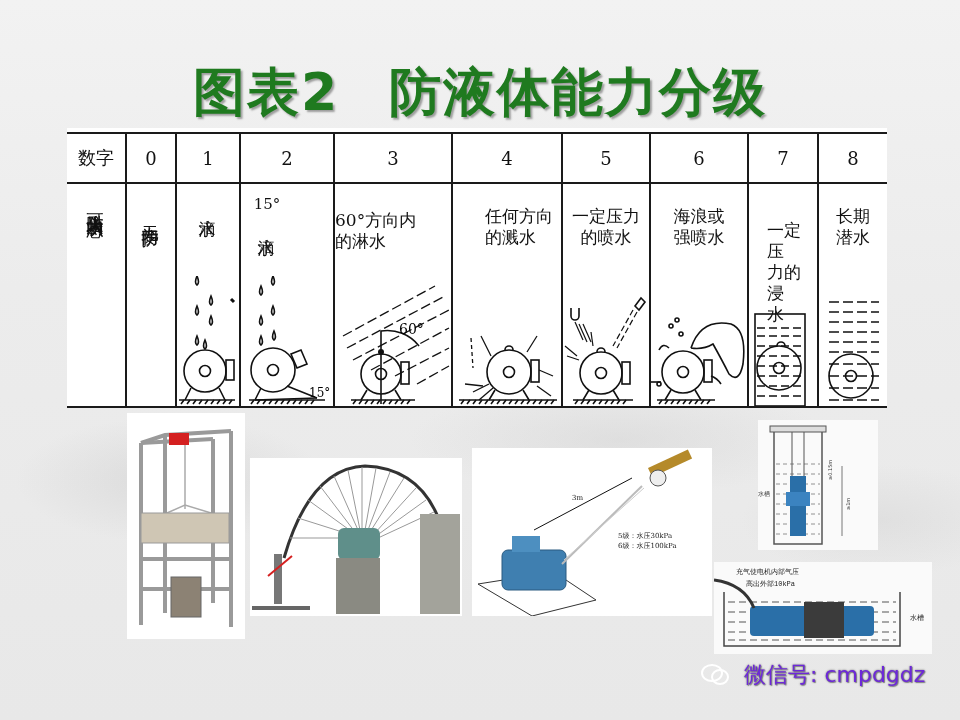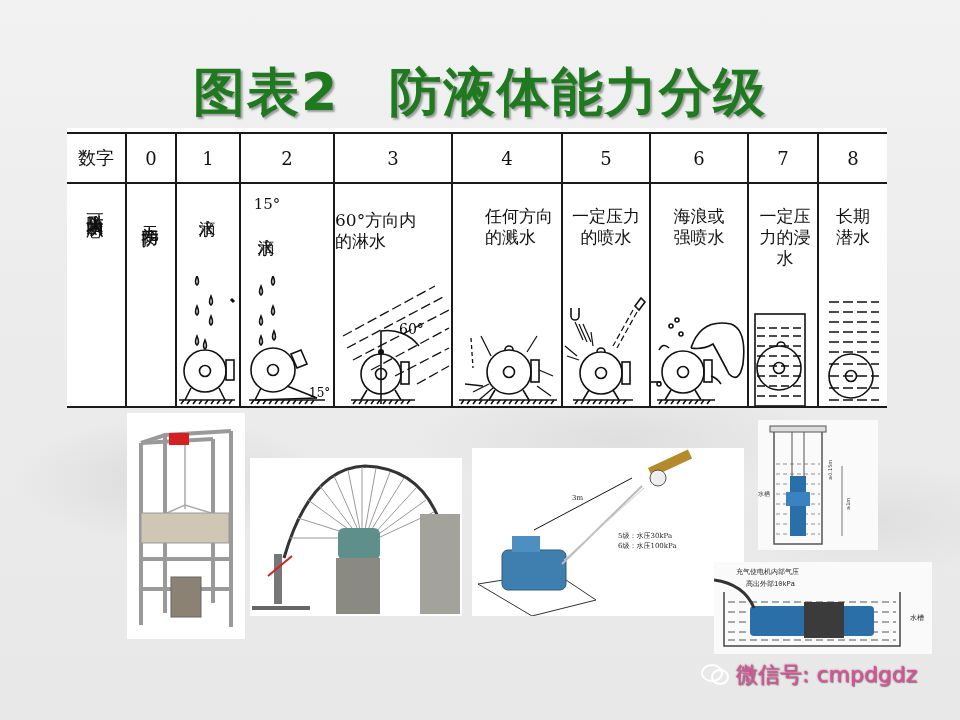--- a/index.html
+++ b/index.html
@@ -41,24 +41,24 @@
   }
   table.ip tr.body td { height: 222px; position: relative; border-bottom: 2px solid #1a1a1a; }
   table.ip td:first-child { border-left: none; }
   table.ip td:last-child { border-right: none; }
   .desc { font-size: 17px; line-height: 21px; margin-top: 22px; }
   .vert { writing-mode: vertical-rl; text-orientation: upright; margin: 16px auto 0; font-size: 17px; letter-spacing: 1px; display: inline-block; }
   .pic { position: absolute; left: 0; bottom: 0; width: 100%; height: 130px; }
 
   .photo { position: absolute; background: #fff; overflow: hidden; }
   .watermark {
-    position: absolute; left: 700px; top: 660px; font-size: 22px; color: #ec4899;
+    position: absolute; left: 700px; top: 660px; font-size: 22px; color: #6d28d9;
     font-family: "DejaVu Sans", sans-serif;
     text-shadow: 0 0 2px #666, 1px 1px 1px #888;
-    display: flex; align-items: center; gap: 6px;
+    display: flex; align-items: center; gap: 14px;
   }
 </style>
 </head>
 <body>
 
 <div class="bg-wash"></div>
 
 <div class="title">
   <span>图表2</span><span class="gap"></span><span>防液体能力分级</span>
 </div>
@@ -229,21 +229,21 @@
                 <path d="M60 100 q6 2 10 8"></path>
             <circle cx="20" cy="50" r="2"></circle>
                 <circle cx="30" cy="58" r="2"></circle>
                 <circle cx="26" cy="44" r="2"></circle>
                 <circle cx="8" cy="108" r="2"></circle>
             <path d="M0 106 H10"></path>
           </g>
         </svg>
       </td>
       <td>
-        <div class="desc" style="text-align:center;padding-left:4px;margin-top:22px">
+        <div class="desc" style="text-align:left;padding-left:18px;margin-top:36px">
           <div>一定压</div>
           <div>力的浸</div>
           <div>水</div>
         </div>
         <svg class="pic" viewBox="0 0 68 130">
           <g fill="none" stroke="#111" stroke-width="1.6">
             <rect x="6" y="38" width="50" height="92"></rect>
             <circle cx="30" cy="92" r="22"></circle>
                 <circle cx="30" cy="92" r="5.5"></circle>
             <path d="M28 70 a4 4 0 0 1 8 0"></path>
@@ -330,21 +330,21 @@
     </g>
     <rect x="88" y="70" width="42" height="32" rx="6" fill="#5f8f8a"></rect>
     <rect x="86" y="100" width="44" height="56" fill="#8a8a82"></rect>
     <rect x="24" y="96" width="8" height="50" fill="#777"></rect>
     <path d="M2 150 H60" stroke="#666" stroke-width="4"></path>
     <path d="M18 118 L42 98" stroke="#d42020" stroke-width="2"></path>
     <rect x="170" y="56" width="40" height="100" fill="#a3a39b"></rect>
   </svg>
 </div>
 
-<div class="photo" style="left:472px;top:448px;width:272px;height:168px;">
+<div class="photo" style="left:472px;top:448px;width:240px;height:168px;">
   <svg width="240" height="168" viewBox="0 0 240 168">
     <path d="M6 136 L60 168 L124 152 L82 124 z" fill="#fff" stroke="#333"></path>
     <rect x="30" y="102" width="64" height="40" rx="6" fill="#3f7fb0" stroke="#2a5a80"></rect>
     <rect x="40" y="88" width="28" height="16" fill="#4d8fc0"></rect>
     <path d="M90 116 L170 38" stroke="#bbb" stroke-width="2"></path>
     <path d="M92 112 L172 40" stroke="#ccc" stroke-width="1"></path>
     <path d="M62 82 L160 30" stroke="#111" stroke-width="1"></path>
     <rect x="176" y="20" width="44" height="10" fill="#b58a2a" transform="rotate(-25 176 20)"></rect>
     <circle cx="186" cy="30" r="8" fill="#eee" stroke="#555"></circle>
     <text x="100" y="52" font-size="7" font-family="DejaVu Serif, serif" fill="#222">3m</text>

